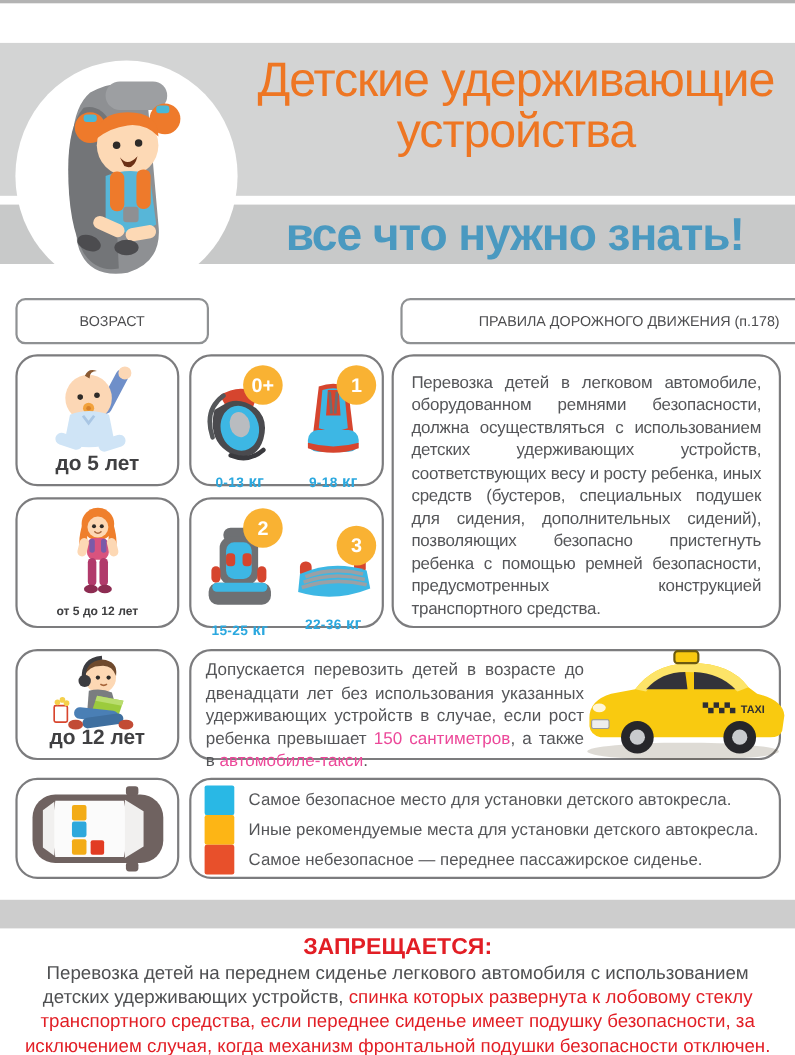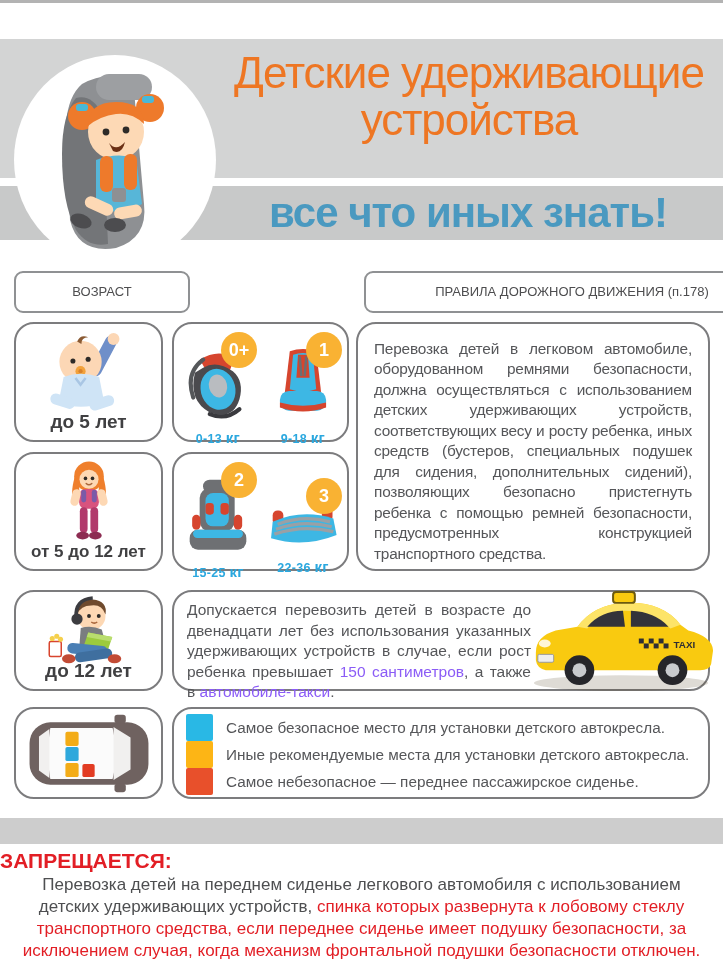--- a/index.html
+++ b/index.html
@@ -16,45 +16,45 @@
             font-size:42px;font-weight:bold;letter-spacing:-1px;}
   .colhead{top:271px;height:42px;background:#fff;border:2px solid #8f9193;border-radius:9px;
            display:flex;align-items:center;justify-content:center;text-align:center;
            color:#4d4d4f;font-size:13px;line-height:1.2;box-sizing:border-box;padding:2px 6px;}
   .ch1{left:14px;width:176px;}
   .ch2{left:172px;width:177px;}
   .ch3{left:364px;width:402px;padding-left:20px;}
   .box{background:#fff;border:2px solid #7c7c7e;border-radius:20px;box-sizing:border-box;}
   .agebox{text-align:center;}
   .age-label{position:absolute;left:0;right:0;bottom:7px;font-weight:bold;color:#404042;font-size:19px;}
-  .age-label.small{font-size:17px;}
+  .age-label.small{font-size:11px;}
   .r1a{left:14px;top:322px;width:149px;height:120px;}
   .r1b{left:172px;top:322px;width:177px;height:120px;}
   .rulesbox{left:356px;top:322px;width:354px;height:249px;}
   .rules-text{margin:0;padding:15px 16px 0 16px;font-size:15.4px;line-height:1.33;
               color:#555659;text-align:justify;letter-spacing:-0.2px;}
   .r2a{left:14px;top:452px;width:149px;height:119px;}
   .r2b{left:172px;top:452px;width:177px;height:119px;}
   .r3a{left:14px;top:590px;width:149px;height:101px;}
   .taxibox{left:172px;top:590px;width:538px;height:101px;}
   .taxi-text{position:absolute;left:13px;top:8px;width:344px;margin:0;font-size:15.5px;
              line-height:1.33;color:#555659;text-align:justify;}
-  .hl-orange{color:#8b5cf6;}
+  .hl-orange{color:#ec4899;}
   .taxi-img{left:522px;top:587px;width:198px;height:107px;}
   .r4a{left:14px;top:707px;width:149px;height:92px;}
   .legendbox{left:172px;top:707px;width:538px;height:92px;display:flex;flex-direction:column;
              justify-content:space-between;padding:5px 12px;}
   .legend-item{display:flex;align-items:center;}
   .legend-sq{width:27px;height:27px;border-radius:2px;margin-right:13px;flex:0 0 auto;}
   .sq-safe{background:#29b8e5;}
   .sq-other{background:#fdb515;}
   .sq-unsafe{background:#e8502b;}
   .legend-label{font-size:15.3px;color:#555659;}
   .divband{left:0;top:818px;width:723px;height:26px;background:#cdcdcd;}
-  .proh-title{left:0;top:849px;width:723px;text-align:left;color:#e21e25;
+  .proh-title{left:0;top:849px;width:723px;text-align:center;color:#e21e25;
               font-weight:bold;font-size:21px;}
   .proh-text{left:11px;top:874px;width:701px;margin:0;text-align:center;font-size:17px;
              line-height:1.3;color:#4e4f51;}
   .proh-red{color:#e21e25;}
   .seat{position:absolute;width:82px;text-align:center;}
   .seatA{left:3px;top:24px;}
   .seatB{left:88px;top:24px;}
   .badge{position:absolute;top:-16px;right:2px;width:36px;height:36px;border-radius:50%;
          background:#f9b233;color:#fff;font-weight:bold;font-size:18px;
          display:flex;align-items:center;justify-content:center;}
@@ -94,21 +94,21 @@
       <ellipse cx="69" cy="167" rx="11" ry="7" fill="#4c4c4f" transform="rotate(20 69 167)"></ellipse>
       <rect x="102" y="152" width="28" height="12" rx="6" fill="#fdd9b5" transform="rotate(-10 116 158)"></rect>
       <ellipse cx="103" cy="171" rx="11" ry="7" fill="#4c4c4f"></ellipse>
     </svg>
   </div>
 
   <div class="abs title">
     <div>Детские удерживающие</div>
     <div>устройства</div>
   </div>
-  <div class="abs subtitle">все что иных знать!</div>
+  <div class="abs subtitle">все что нужно знать!</div>
 
   <div class="abs colhead ch1">
     <span>ВОЗРАСТ</span>
   </div>
   <div class="abs colhead ch3">
     <span>ПРАВИЛА ДОРОЖНОГО ДВИЖЕНИЯ (п.178)</span>
   </div>
 
   <div class="abs box agebox r1a">
     <svg viewBox="0 0 100 104" width="96" height="88" style="margin-top:4px">

